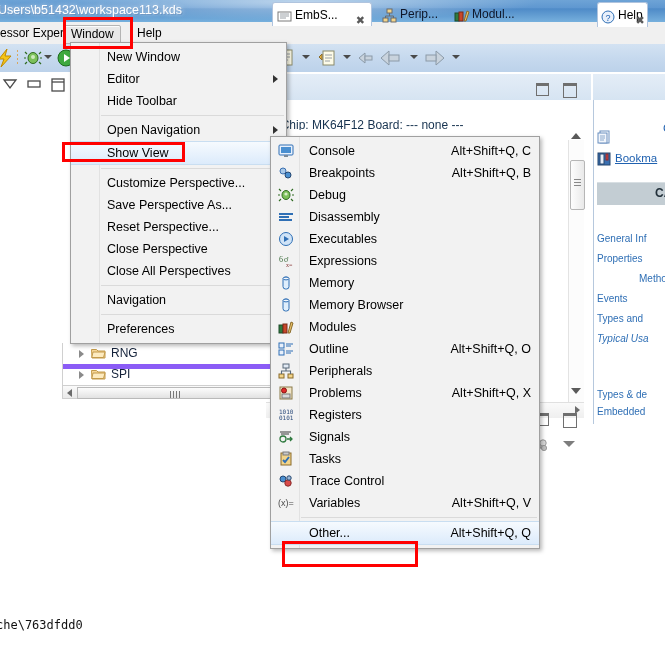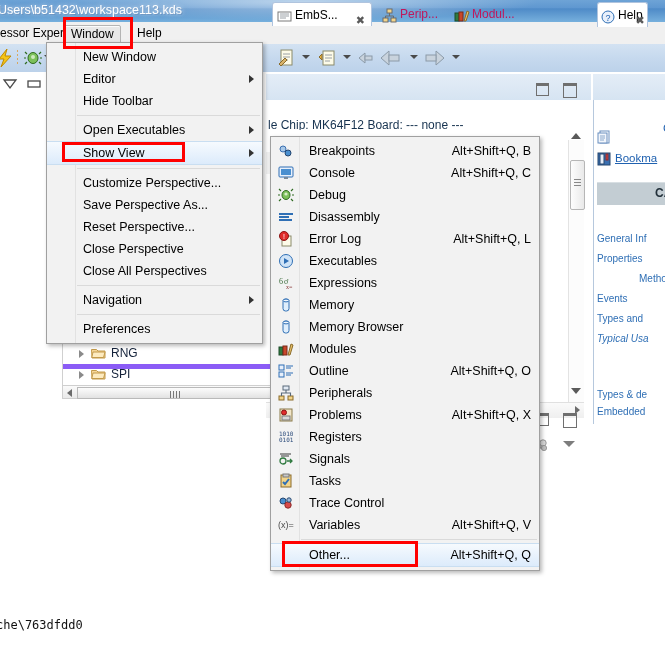--- a/index.html
+++ b/index.html
@@ -89,21 +89,21 @@
   
   .editor-area{
     position:absolute;left:266px;top:72px;width:325px;height:350px;
     background:#ffffff;
   }
   .tabstrip{
     position:absolute;left:266px;top:74px;width:325px;height:26px;
     background:linear-gradient(to bottom,#e4edf7,#d6e4f2);
   }
   .tab{
-    position:absolute;top:2px;height:24px;line-height:24px;font-size:12px;color:#be185d;
+    position:absolute;top:2px;height:24px;line-height:24px;font-size:12px;color:#0f172a;
     white-space:nowrap;padding-left:22px;padding-right:6px;box-sizing:border-box;
   }
   .tab.active{
     background:#ffffff;border:1px solid #b0c4de;border-bottom:none;
     border-radius:3px 3px 0 0;color:#000;font-weight:normal;
   }
   .tab .tabicon{position:absolute;left:4px;top:5px;width:15px;height:15px;}
   .tab .closex{position:absolute;top:5px;font-size:11px;color:#5a5a5a;}
   .editor-content-line{
     position:absolute;left:268px;top:118px;font-size:12px;color:#16324f;white-space:nowrap;
@@ -199,21 +199,21 @@
   }
   .menu-item.hl{background:linear-gradient(to bottom,#f6fafe,#dcebfb);border-top:1px solid #c9def1;border-bottom:1px solid #c9def1;}
   .menu-item .accel{position:absolute;right:8px;top:0;font-size:12.5px;color:#000;}
   .menu-item .sub{
     position:absolute;right:8px;top:7px;width:0;height:0;
     border-top:4px solid transparent;border-bottom:4px solid transparent;border-left:5px solid #333;
   }
   .menu-sep{height:1px;background:#dadada;margin:3px 2px 3px 30px;}
   .menu-item .mi{position:absolute;left:7px;top:3px;width:16px;height:16px;}
 
-  #window-menu{left:46px;top:42px;width:215px;padding:3px 0 3px 0;}
+  #window-menu{left:70px;top:42px;width:215px;padding:3px 0 3px 0;}
   #showview-menu{left:270px;top:136px;width:268px;padding:3px 0 3px 0;}
   #showview-menu .menu-item{padding-left:38px;}
 
   
   .redbox{position:absolute;border:3px solid #ff0000;box-sizing:border-box;}
   #red-window{left:63px;top:17px;width:70px;height:32px;}
   #red-showview{left:62px;top:142px;width:123px;height:20px;}
   #red-other{left:282px;top:541px;width:136px;height:26px;}
 
   .nosel{user-select:none;}
@@ -482,21 +482,21 @@
       <span>Editor</span>
       <span class="sub"></span>
     </div>
     <div class="menu-item">
       <span>Hide Toolbar</span>
     </div>
 
     <div class="menu-sep"></div>
 
     <div class="menu-item">
-      <span>Open Executables</span>
+      <span>Open Navigation</span>
       <span class="sub"></span>
     </div>
     <div class="menu-item hl">
       <span>Show View</span>
       <span class="sub"></span>
     </div>
 
     <div class="menu-sep"></div>
 
     <div class="menu-item">
@@ -528,43 +528,43 @@
       <span>Preferences</span>
     </div>
   </div>
 
   <div class="menu" id="showview-menu">
     <div class="gutter"></div>
 
     <div class="menu-item">
       <span class="mi">
         <svg width="16" height="16" viewBox="0 0 16 16">
-            <circle cx="5" cy="6" r="3" fill="#a8c8e8" stroke="#3a6fb0"></circle>
-            <circle cx="10" cy="10" r="3" fill="#4a8fd0" stroke="#24466f"></circle>
-          </svg>
-      </span>
-      <span>Breakpoints</span>
-      <span class="accel">Alt+Shift+Q, B</span>
-    </div>
-
-    <div class="menu-item">
-      <span class="mi">
-        <svg width="16" height="16" viewBox="0 0 16 16">
             <rect x="1" y="2" width="14" height="10" rx="1" fill="#e8f0fb" stroke="#2f6fb5"></rect>
             <rect x="3" y="4" width="10" height="6" fill="#4a8fd0"></rect>
             <rect x="6" y="12" width="4" height="2" fill="#7a8a9a"></rect>
           </svg>
       </span>
       <span>Console</span>
       <span class="accel">Alt+Shift+Q, C</span>
     </div>
 
     <div class="menu-item">
       <span class="mi">
         <svg width="16" height="16" viewBox="0 0 16 16">
+            <circle cx="5" cy="6" r="3" fill="#a8c8e8" stroke="#3a6fb0"></circle>
+            <circle cx="10" cy="10" r="3" fill="#4a8fd0" stroke="#24466f"></circle>
+          </svg>
+      </span>
+      <span>Breakpoints</span>
+      <span class="accel">Alt+Shift+Q, B</span>
+    </div>
+
+    <div class="menu-item">
+      <span class="mi">
+        <svg width="16" height="16" viewBox="0 0 16 16">
             <ellipse cx="8" cy="8" rx="4" ry="4.5" fill="#7cc05a" stroke="#2f6b21"></ellipse>
             <path d="M3 4 L1 2 M13 4 L15 2 M3 12 L1 14 M13 12 L15 14 M2 8 L0 8 M14 8 L16 8" stroke="#2f6b21" stroke-width="1.1"></path>
             <circle cx="8" cy="7" r="1.6" fill="#d7ecc8"></circle>
           </svg>
       </span>
       <span>Debug</span>
       <span class="accel"></span>
     </div>
 
     <div class="menu-item">
@@ -572,31 +572,20 @@
         <svg width="16" height="16" viewBox="0 0 16 16">
             <rect x="1" y="4" width="14" height="2" fill="#2f6fb5"></rect>
             <rect x="1" y="7" width="10" height="2" fill="#2f6fb5"></rect>
             <rect x="1" y="10" width="13" height="2" fill="#2f6fb5"></rect>
           </svg>
       </span>
       <span>Disassembly</span>
       <span class="accel"></span>
     </div>
 
-    <div class="menu-item">
-      <span class="mi">
-        <svg width="16" height="16" viewBox="0 0 16 16">
-            <rect x="4" y="5" width="9" height="10" fill="#fdfbe8" stroke="#8a8a6a"></rect>
-            <circle cx="6" cy="5" r="4.5" fill="#e02b2b" stroke="#8a1414"></circle>
-            <text x="6" y="8" font-size="7" text-anchor="middle" fill="#fff" font-family="Liberation Sans, sans-serif">!</text>
-          </svg>
-      </span>
-      <span>Error Log</span>
-      <span class="accel">Alt+Shift+Q, L</span>
-    </div>
 
     <div class="menu-item">
       <span class="mi">
         <svg width="16" height="16" viewBox="0 0 16 16">
             <circle cx="8" cy="8" r="6.5" fill="#cfe3f7" stroke="#2f6fb5"></circle>
             <polygon points="6,5 11,8 6,11" fill="#2f6fb5"></polygon>
           </svg>
       </span>
       <span>Executables</span>
       <span class="accel"></span>

